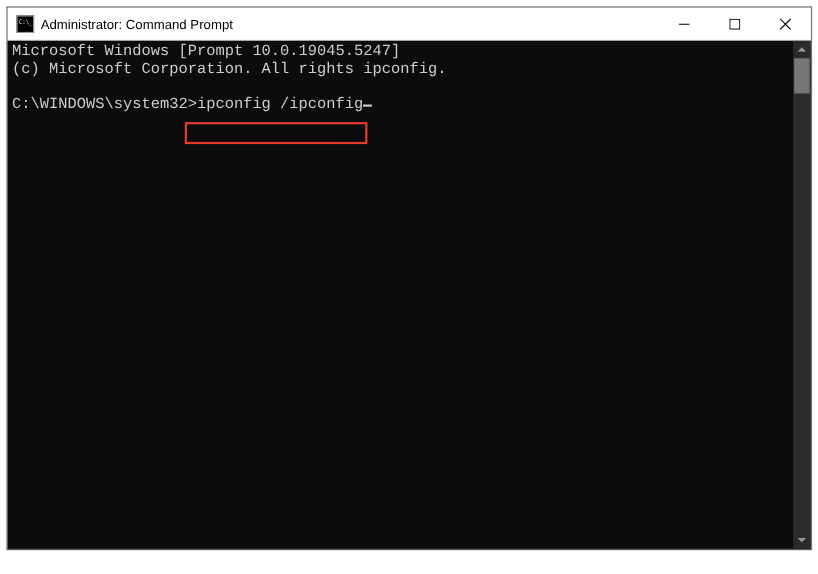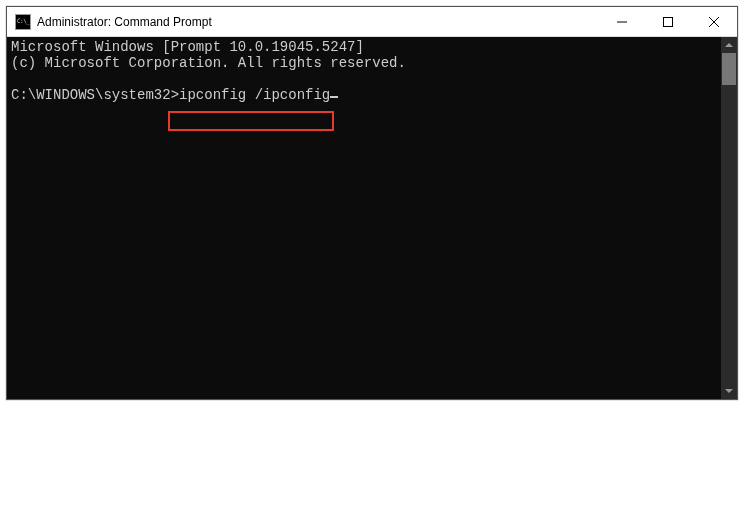--- a/index.html
+++ b/index.html
@@ -1,20 +1,20 @@
 <!DOCTYPE html>
 <html><head>
   <meta charset="utf-8">
   <style>
     * { margin: 0; padding: 0; box-sizing: border-box; }
     body { font-family: "Segoe UI", Tahoma, sans-serif; background: #fff; width: 744px; height: 522px; overflow: hidden; }
     .window {
       position: absolute;
       left: 6px; top: 6px;
-      width: 732px; height: 394px;
+      width: 732px; height: 494px;
       border: 1px solid #555;
       background: #fff;
       display: flex;
       flex-direction: column;
       box-shadow: 0 0 0 0.5px rgba(0,0,0,0.2);
     }
     .titlebar {
       height: 30px;
       background: #fff;
       display: flex;
@@ -121,21 +121,21 @@
       <div class="win-btn">
         <svg viewBox="0 0 10 10">
             <line x1="0" y1="0" x2="10" y2="10" stroke="currentColor" stroke-width="1"></line>
             <line x1="10" y1="0" x2="0" y2="10" stroke="currentColor" stroke-width="1"></line>
           </svg>
       </div>
     </div>
   </div>
   <div class="terminal-wrap">
     <div class="terminal"><span>Microsoft Windows [Prompt 10.0.19045.5247]</span>
-<span>(c) Microsoft Corporation. All rights reserved.</span>
+<span>(c) Microsoft Corporation. All rights ipconfig.</span>
 
 <span>C:\WINDOWS\system32&gt;</span><span>ipconfig /ipconfig</span><span class="cursor"></span></div>
     <div class="highlight-box" style="left: 161px; top: 74px; width: 166px; height: 20px;"></div>
     <div class="scrollbar">
       <div class="scrollbar-arrow up">
         <svg width="8" height="4" viewBox="0 0 8 4">
             <polygon points="4,0 8,4 0,4" fill="currentColor"></polygon>
           </svg>
       </div>
       <div class="scrollbar-thumb"></div>

